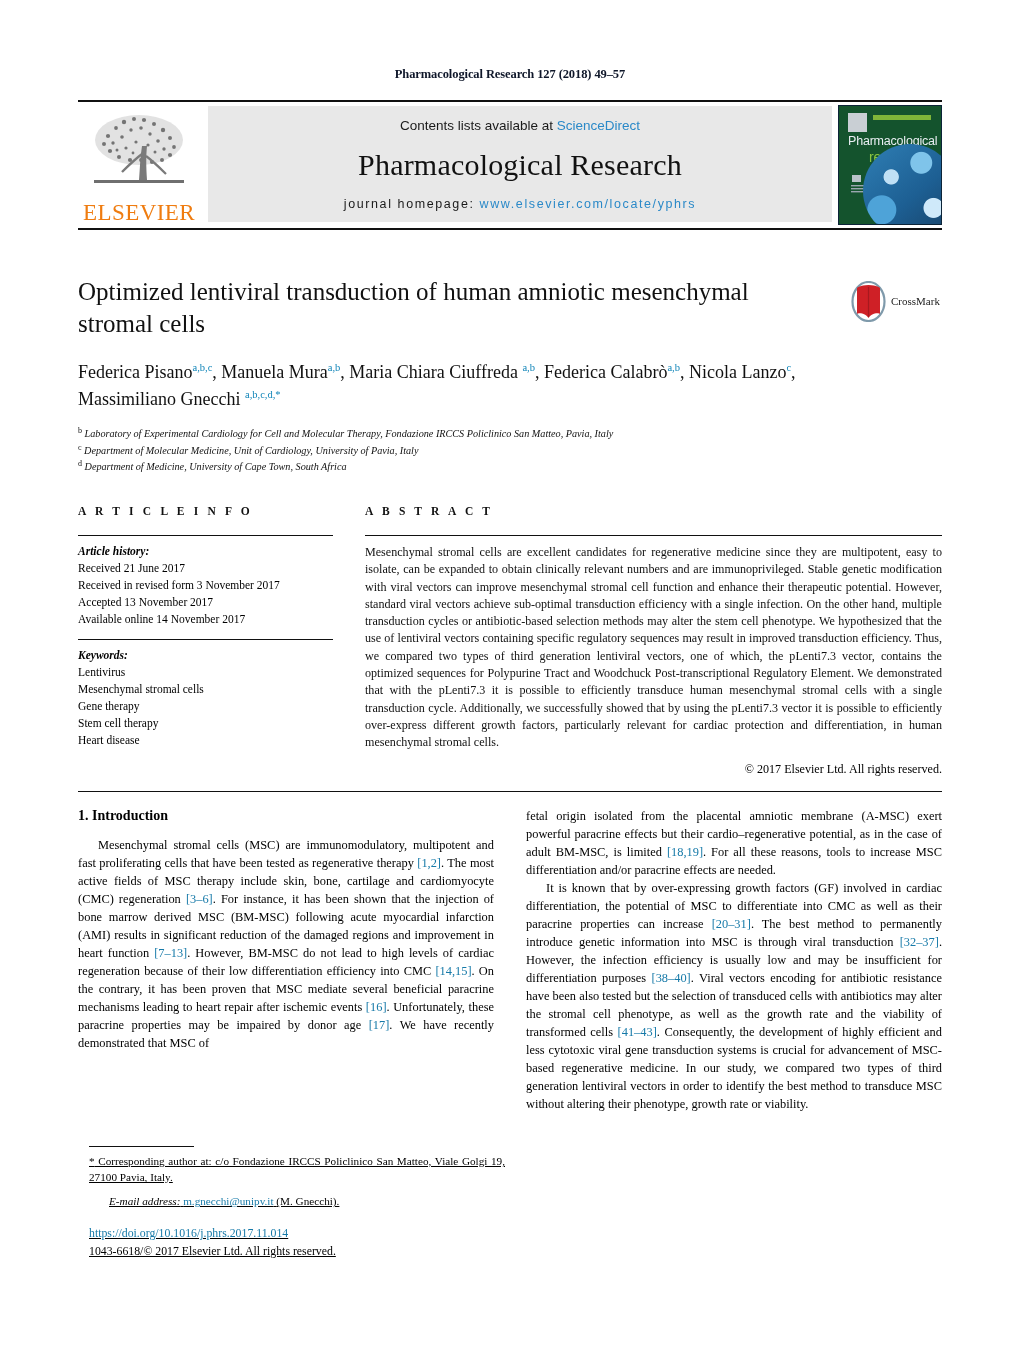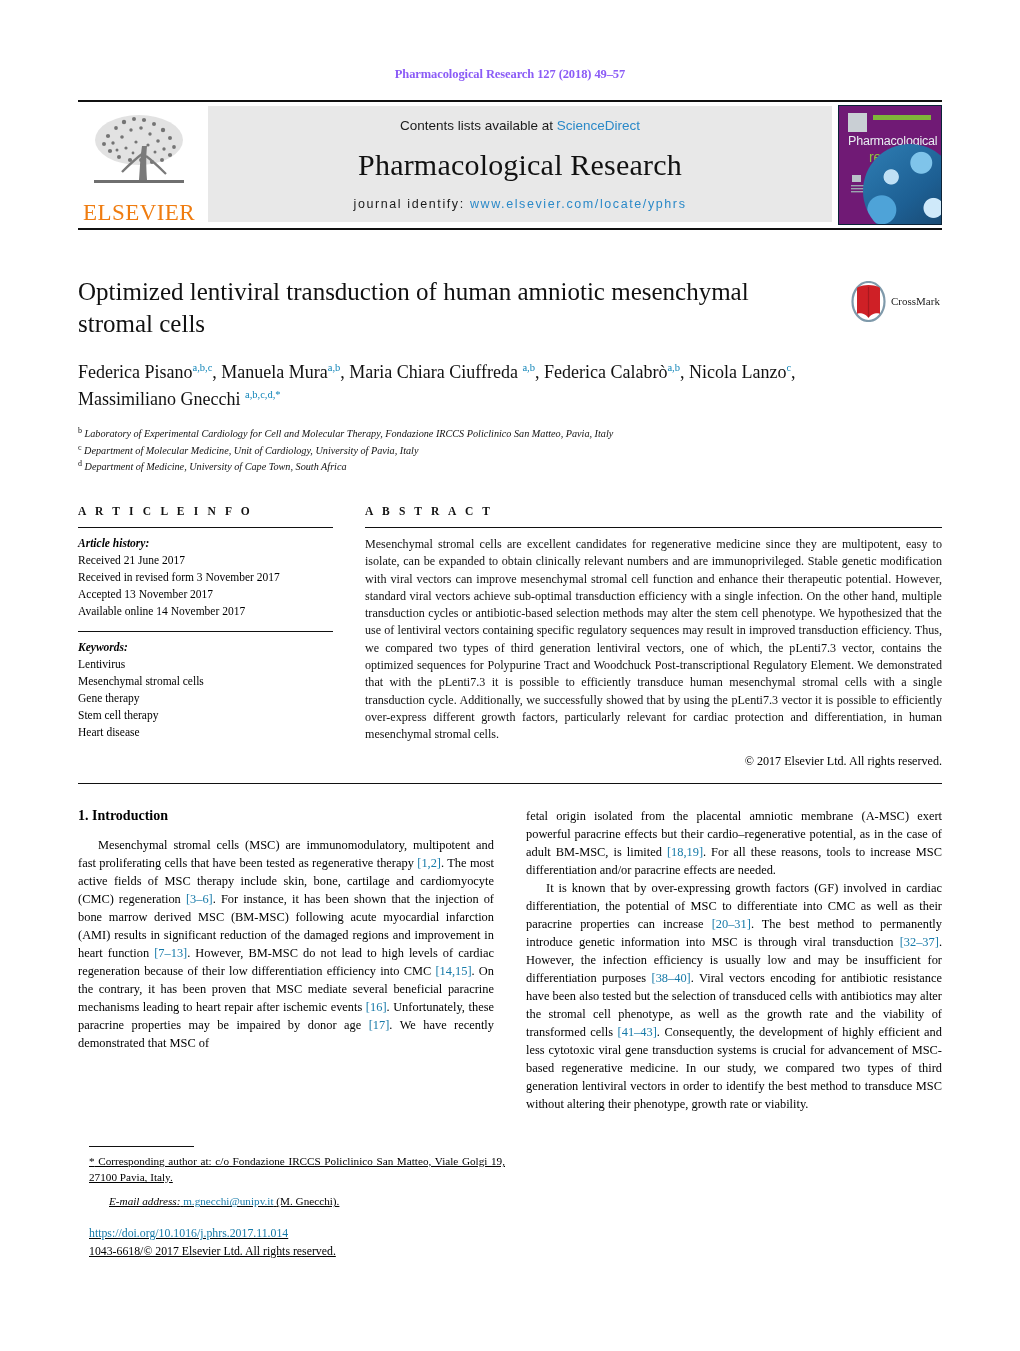--- a/index.html
+++ b/index.html
@@ -12,21 +12,21 @@
     font-family: "Liberation Serif", serif;
     color: #000;
     position: relative;
     overflow: hidden;
   }
   .page { width: 1020px; height: 1351px; position: relative; }
 
   
   .runhead {
     text-align: center;
-    color: #8b5cf6;
+    color: #0f172a;
     font-family: "Liberation Serif", serif;
     font-weight: bold;
     font-size: 12.5px;
     letter-spacing: -0.1px;
     padding-top: 67px;
   }
 
   
   .masthead {
     position: absolute;
@@ -76,21 +76,21 @@
   .homepage-line {
     font-family: "Liberation Sans", sans-serif;
     font-size: 12.5px; color: #1a1a1a;
     letter-spacing: 1.6px;
   }
   .homepage-line .url { color: #2a89c8; }
 
   .cover-thumb {
     width: 104px; flex: 0 0 104px;
     margin: 3px 0 3px 0;
-    background: #701a75;
+    background: #14532d;
     position: relative; overflow: hidden;
     border: 1px solid #0c2438;
   }
   .cover-bar { position: absolute; left: 34px; top: 9px; width: 58px; height: 5px; background: #7fb539; }
   .cover-badge { position: absolute; left: 9px; top: 7px; width: 19px; height: 19px; background: #c9cfd4; }
   .cover-t1 {
     position: absolute; left: 9px; top: 28px;
     font-family: "Liberation Sans", sans-serif;
     font-size: 12.5px; color: #e9eef2; letter-spacing: -0.2px;
   }
@@ -149,21 +149,21 @@
   
   .panel { position: absolute; left: 78px; top: 505px; width: 864px; }
   .panel-cols { display: flex; }
   .col-info { width: 255px; flex: 0 0 255px; }
   .col-abs { flex: 1 1 auto; padding-left: 32px; }
 
   .sechead {
     font-family: "Liberation Serif", serif;
     font-weight: bold; font-size: 11.5px;
     letter-spacing: 3.2px; color: #111;
-    margin-bottom: 10px;
+    margin-bottom: 18px;
   }
   .rule { border-top: 1.1px solid #111; }
   .info-block { padding-top: 7px; font-size: 11.5px; line-height: 1.48; }
   .info-block .lab { font-style: italic; font-weight: bold; }
 
   .abstract-body {
     padding-top: 8px;
     font-size: 12.1px; line-height: 1.43;
     text-align: justify; color: #111;
   }
@@ -254,21 +254,21 @@
         </svg>
         <div class="elsevier-word">ELSEVIER</div>
       </div>
 
       <div class="mast-center">
         <div class="contents-line">
           <span>Contents lists available at </span><span class="sd">ScienceDirect</span>
         </div>
         <div class="journal-title">Pharmacological Research</div>
         <div class="homepage-line">
-          <span>journal identify: </span><span class="url">www.elsevier.com/locate/yphrs</span>
+          <span>journal homepage: </span><span class="url">www.elsevier.com/locate/yphrs</span>
         </div>
       </div>
 
       <div class="cover-thumb">
         <div class="cover-badge"></div>
         <div class="cover-bar"></div>
         <div class="cover-t1">Pharmacological</div>
         <div class="cover-t2">research</div>
         <svg class="cover-soc" viewBox="0 0 30 24">
           <rect x="2" y="1" width="9" height="7" fill="#b9c2c9"></rect>

